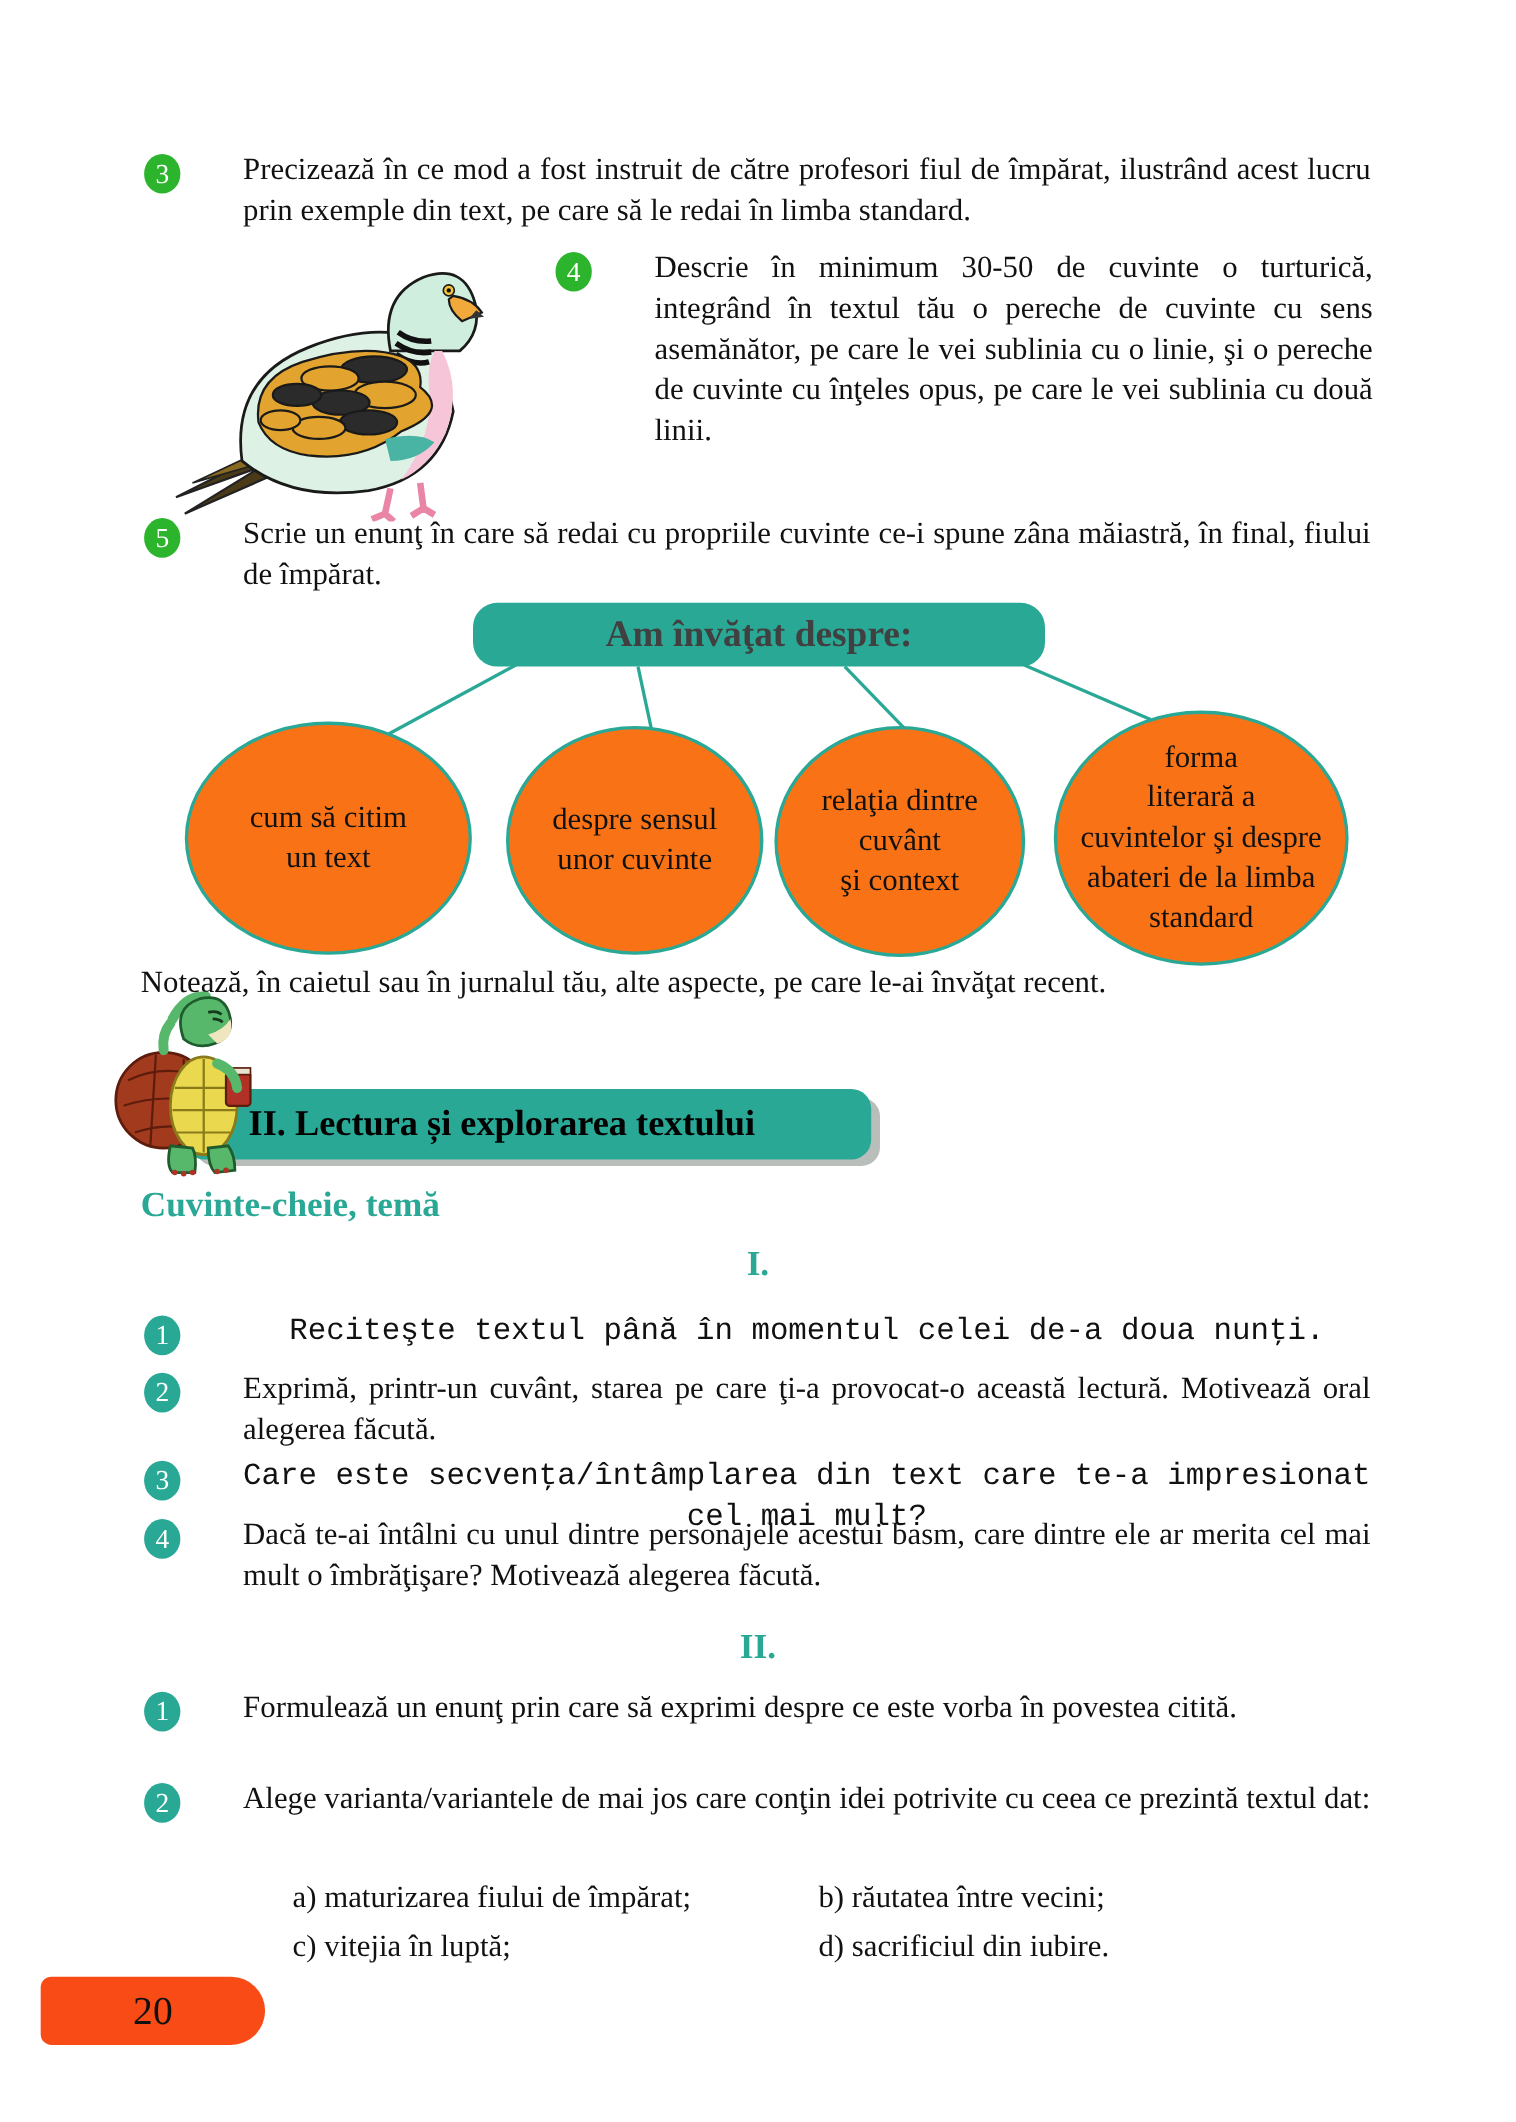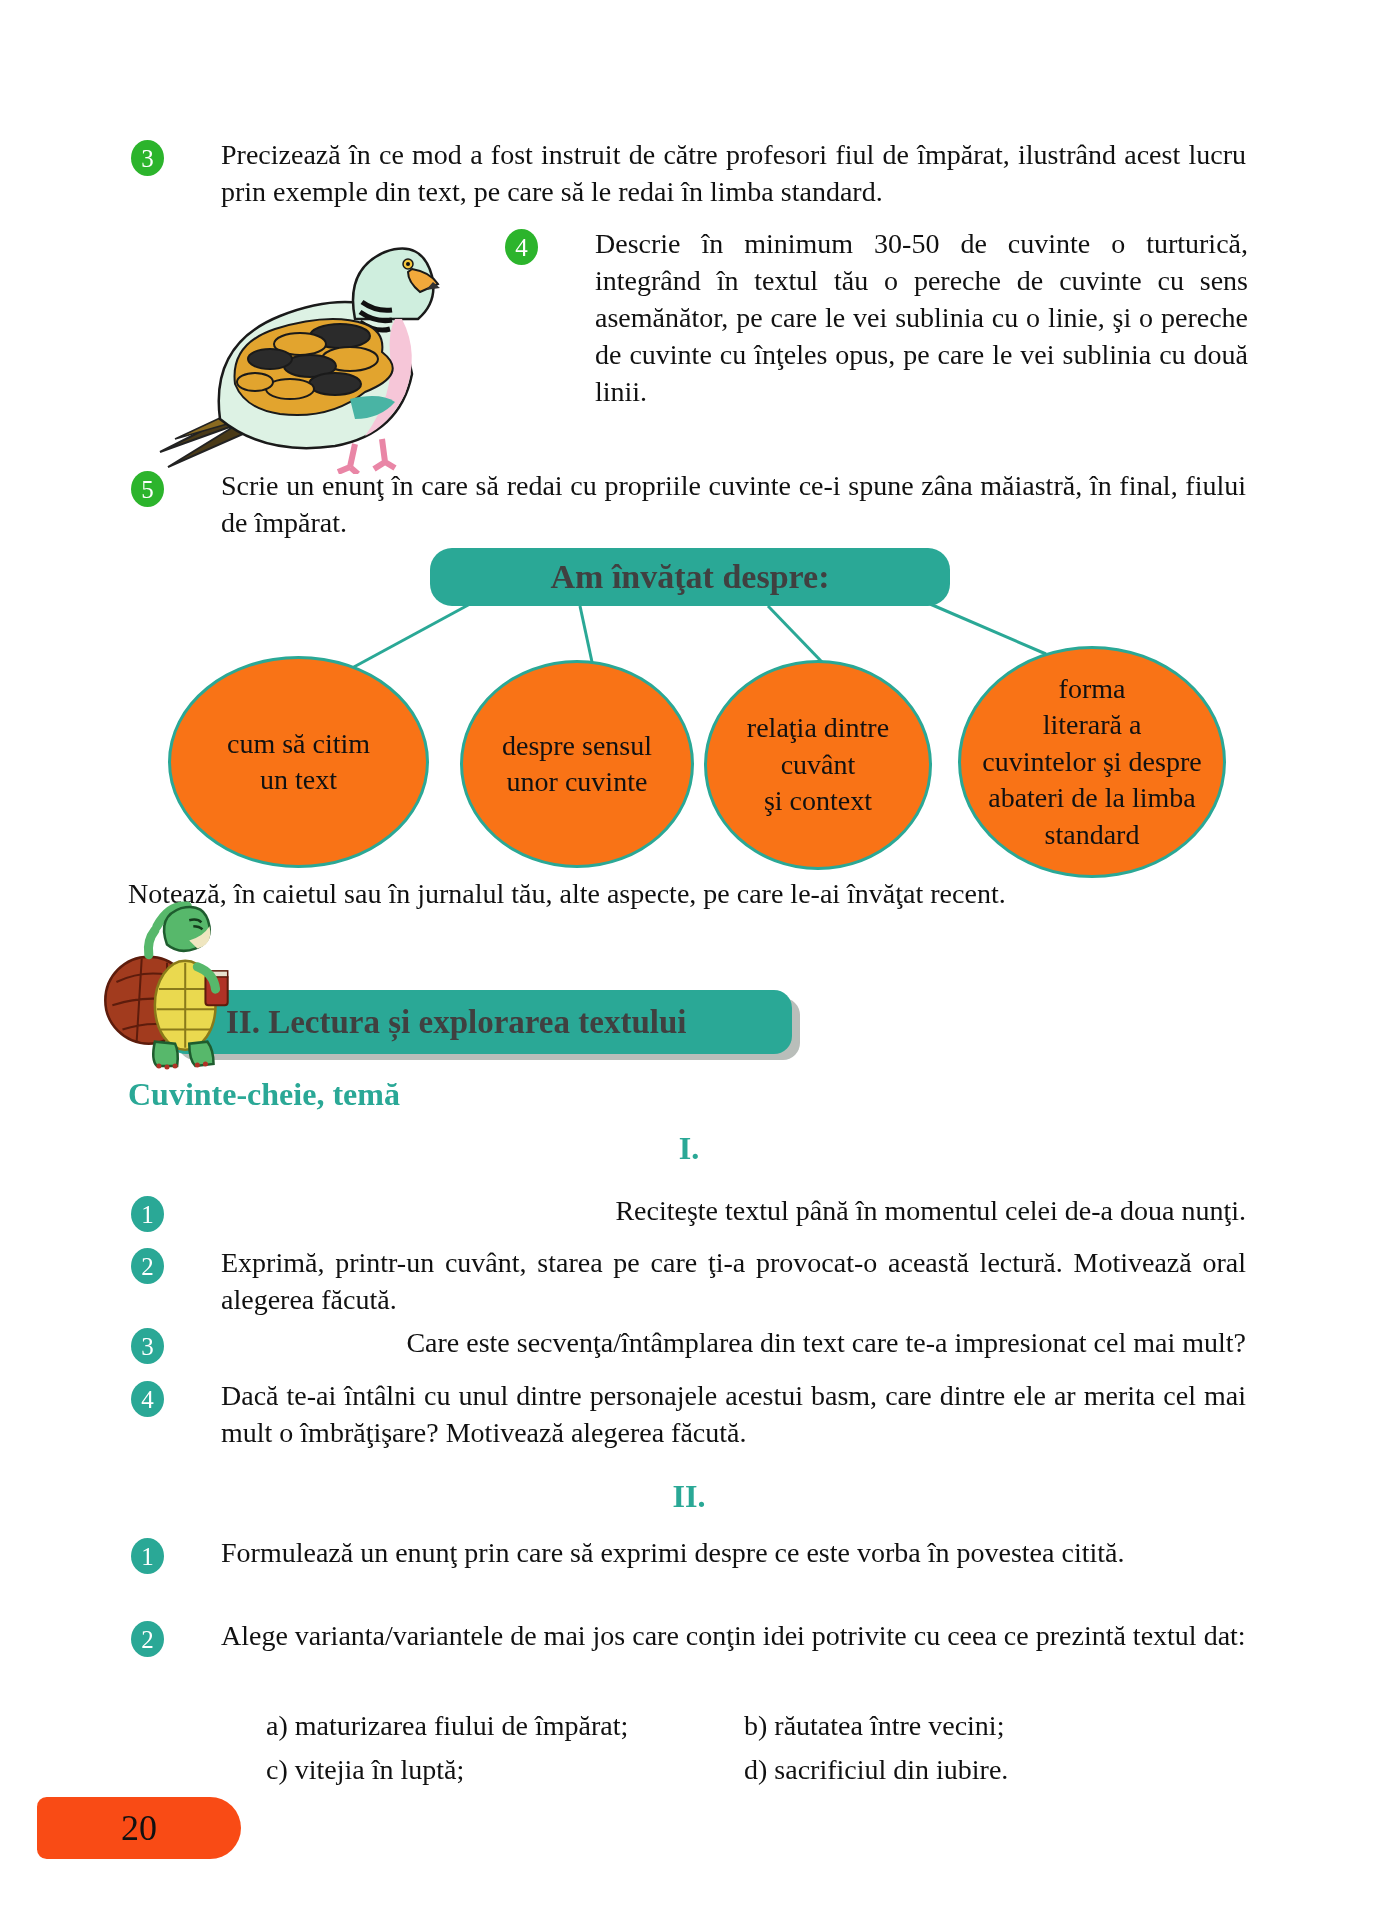--- a/index.html
+++ b/index.html
@@ -19,39 +19,39 @@
     width:33px;height:36px;border-radius:50%;
     display:flex;align-items:center;justify-content:center;
     color:#ffffff;font-size:25px;line-height:1;
     margin-top:3px;margin-right:14px;
   }
   .badge.green{background:#2cb42c;}
   .badge.teal{background:#2aa896;}
   .ex-text{
     font-size:28px;line-height:1.32;text-align:justify;margin-left:43px;
   }
-  .ex-text.nojust{text-align:right;}
+  .ex-text.nojust{text-align:center;font-family:Liberation Mono, monospace;}
   .banner{
     background:#2aa896;color:#404040;
     border-radius:22px;
     display:flex;align-items:center;justify-content:center;
     font-size:34px;font-weight:bold;
   }
   .bubble{
     border:3px solid #2aa896;border-radius:50%;
     display:flex;align-items:center;justify-content:center;
     text-align:center;background:#f97316;
   }
   .bubble .ml{white-space:pre-line;font-size:28px;line-height:1.3;}
   .note-line{font-size:28px;line-height:1.32;}
   .section-box{
     background:#2aa896;border-radius:18px;
     box-shadow:9px 7px 0 -1px #b9beba;
     display:flex;align-items:center;
-    color:#404040;font-size:33px;font-weight:bold;
+    color:#000000;font-size:33px;font-weight:bold;
     padding-left:58px;box-sizing:border-box;
   }
   .subheading{color:#2aa896;font-size:32px;font-weight:bold;}
   .part-label{
     width:100%;text-align:center;
     color:#2aa896;font-size:32px;font-weight:bold;
   }
   .options-grid{
     display:grid;grid-template-columns:478px 1fr;row-gap:7px;
     font-size:28px;line-height:1.32;

